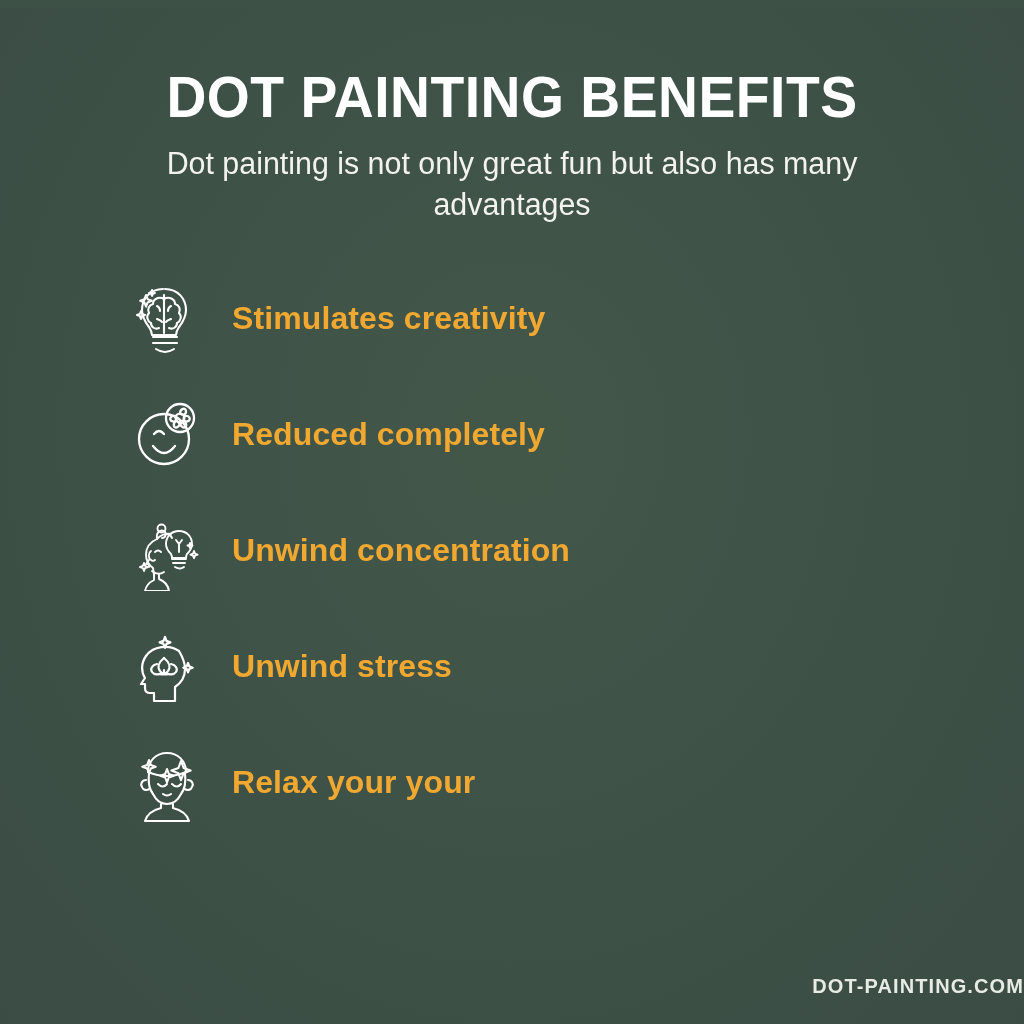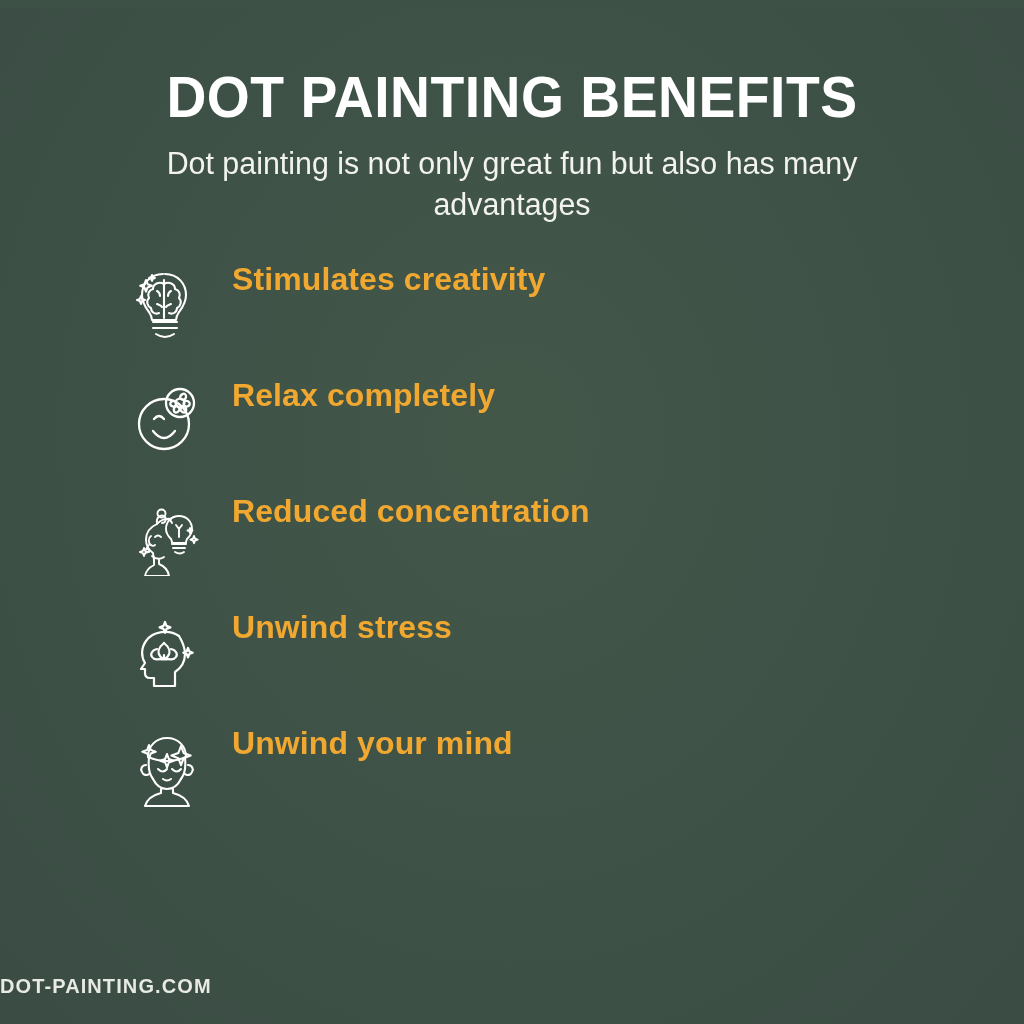--- a/index.html
+++ b/index.html
@@ -58,21 +58,21 @@
     margin-top: 36px;
     width: 100%;
     padding-left: 130px;
     box-sizing: border-box;
     display: flex;
     flex-direction: column;
   }
 
   .benefit-row {
     display: flex;
-    align-items: flex-start;
+    align-items: center;
     height: 116px;
   }
 
   .benefit-icon {
     width: 78px;
     height: 86px;
     flex: 0 0 78px;
     display: flex;
     align-items: center;
     justify-content: center;
@@ -92,21 +92,21 @@
     letter-spacing: 0.1px;
     font-family: "Liberation Sans", sans-serif;
     white-space: nowrap;
   }
 
   .footer {
     position: absolute;
     left: 0;
     right: 0;
     bottom: 34px;
-    text-align: left;
+    text-align: right;
   }
 
   .footer-text {
     color: #e8eae4;
     font-size: 20px;
     font-weight: bold;
     letter-spacing: 1.1px;
     font-family: "Liberation Sans", sans-serif;
   }
 </style>
@@ -147,21 +147,21 @@
           <path d="M20 51 q11 14 22 0"></path>
           <circle cx="47" cy="23" r="14" stroke-width="2.3"></circle>
           <circle cx="47" cy="23" r="4.4"></circle>
           <path d="M47 18.6 c0-5 6-7 6-2 c0 3-3 4-6 2 Z"></path>
           <path d="M43.2 25.6 c-4 3-2.6 9 1.7 6.2 c2.5-1.6 2.2-4.7-1.7-6.2 Z"></path>
           <path d="M50.8 25.6 c4 3 2.6 9-1.7 6.2 c-2.5-1.6-2.2-4.7 1.7-6.2 Z"></path>
           <path d="M42.9 21.2 c-5-1.6-8 3.6-3.3 5.2 c2.7 0.9 4.8-1.6 3.3-5.2 Z"></path>
           <path d="M51.1 21.2 c5-1.6 8 3.6 3.3 5.2 c-2.7 0.9-4.8-1.6-3.3-5.2 Z"></path>
         </svg>
       </span>
-      <span class="benefit-label">Relax completely</span>
+      <span class="benefit-label">Reduced completely</span>
     </div>
 
     <div class="benefit-row">
       <span class="benefit-icon">
         <svg viewBox="0 0 72 80" fill="none" stroke="#ffffff" stroke-width="1.9" stroke-linecap="round" stroke-linejoin="round">
           <path d="M24 28 c-7 3-11 9-11 16 c0 6 3 10 7 13 l1 7"></path>
           <path d="M24 28 c3-4 9-6 14-5"></path>
           <path d="M18 40 c-3 2-3 7 0 9 c1 1 3 1 4 0"></path>
           <path d="M22 41 q3-3 6 0"></path>
           <path d="M16 49 l-3 4 h3 v3"></path>
@@ -171,21 +171,21 @@
           <circle cx="28.5" cy="17.5" r="4"></circle>
           <path d="M34 23 q4 1 5 4"></path>
           <path d="M46 20 c-8 0-13 6-13 13 c0 5 3 8 5 10 c1 2 1 3 1 4 h14 c0-1 0-2 1-4 c2-2 5-5 5-10 c0-7-5-13-13-13"></path>
           <path d="M39 48 h14 M40 52 h12 M42 56 q5 3 9 0"></path>
           <path d="M46 33 l-3-4 M46 33 l3-4 M46 33 v8"></path>
           <path d="M11 52 l1.1 2.9 l2.9 1.1 l-2.9 1.1 L11 60 l-1.1-2.9 L7 56 l2.9-1.1 Z"></path>
           <path d="M61 40 l1 2.6 l2.6 1 l-2.6 1 L61 47.2 l-1-2.6 L57.4 43.6 l2.6-1 Z"></path>
           <path d="M57 32 l0.7 1.8 l1.8 0.7 l-1.8 0.7 L57 37 l-0.7-1.8 L54.5 34.5 l1.8-0.7 Z"></path>
         </svg>
       </span>
-      <span class="benefit-label">Reduced concentration</span>
+      <span class="benefit-label">Unwind concentration</span>
     </div>
 
     <div class="benefit-row">
       <span class="benefit-icon">
         <svg viewBox="0 0 72 80" fill="none" stroke="#ffffff" stroke-width="2.2" stroke-linecap="round" stroke-linejoin="round">
           <path d="M46 24 c-10-7-26-5-33 5 c-5 7-5 16-1 22 l-4 6 h4 v4 c0 3 2 5 5 5 h4 v8 h21 V60 c6-4 10-11 10-18 c0-7-3-13-6-18"></path>
           <path d="M31 31 c-5 4-7 9-4 13 c2 3 5 4 8 3"></path>
           <path d="M31 31 c5 4 7 9 4 13 c-2 3-5 4-8 3"></path>
           <path d="M24 37 c-5 1-7 5-5 8 c2 3 7 3 10 1"></path>
           <path d="M38 37 c5 1 7 5 5 8 c-2 3-7 3-10 1"></path>
@@ -209,21 +209,21 @@
           <path d="M55 37 c4 0 6 4 4 7 c-1 3-5 4-7 2"></path>
           <path d="M25 41 q5 5 9 0"></path>
           <path d="M39 41 q5 5 9 0"></path>
           <path d="M30 51 q4 3 8 0"></path>
           <path d="M28 61 v4 c-8 2-14 6-16 13 h44 c-2-7-8-11-16-13 v-4"></path>
           <path d="M48 18 l2.6 7 l7 2.6 l-7 2.6 L48 37.2 l-2.6-7 L38.4 27.6 l7-2.6 Z"></path>
           <path d="M34 26 l1.8 4.9 l4.9 1.8 l-4.9 1.8 L34 39.4 l-1.8-4.9 L27.3 32.7 l4.9-1.8 Z"></path>
           <path d="M16 17 l1.8 4.9 l4.9 1.8 l-4.9 1.8 L16 30.4 l-1.8-4.9 L9.3 23.7 l4.9-1.8 Z"></path>
         </svg>
       </span>
-      <span class="benefit-label">Unwind your mind</span>
+      <span class="benefit-label">Relax your your</span>
     </div>
 
 
   </div>
 
   <div class="footer">
     <span class="footer-text">DOT-PAINTING.COM</span>
   </div>
 
 </div>

